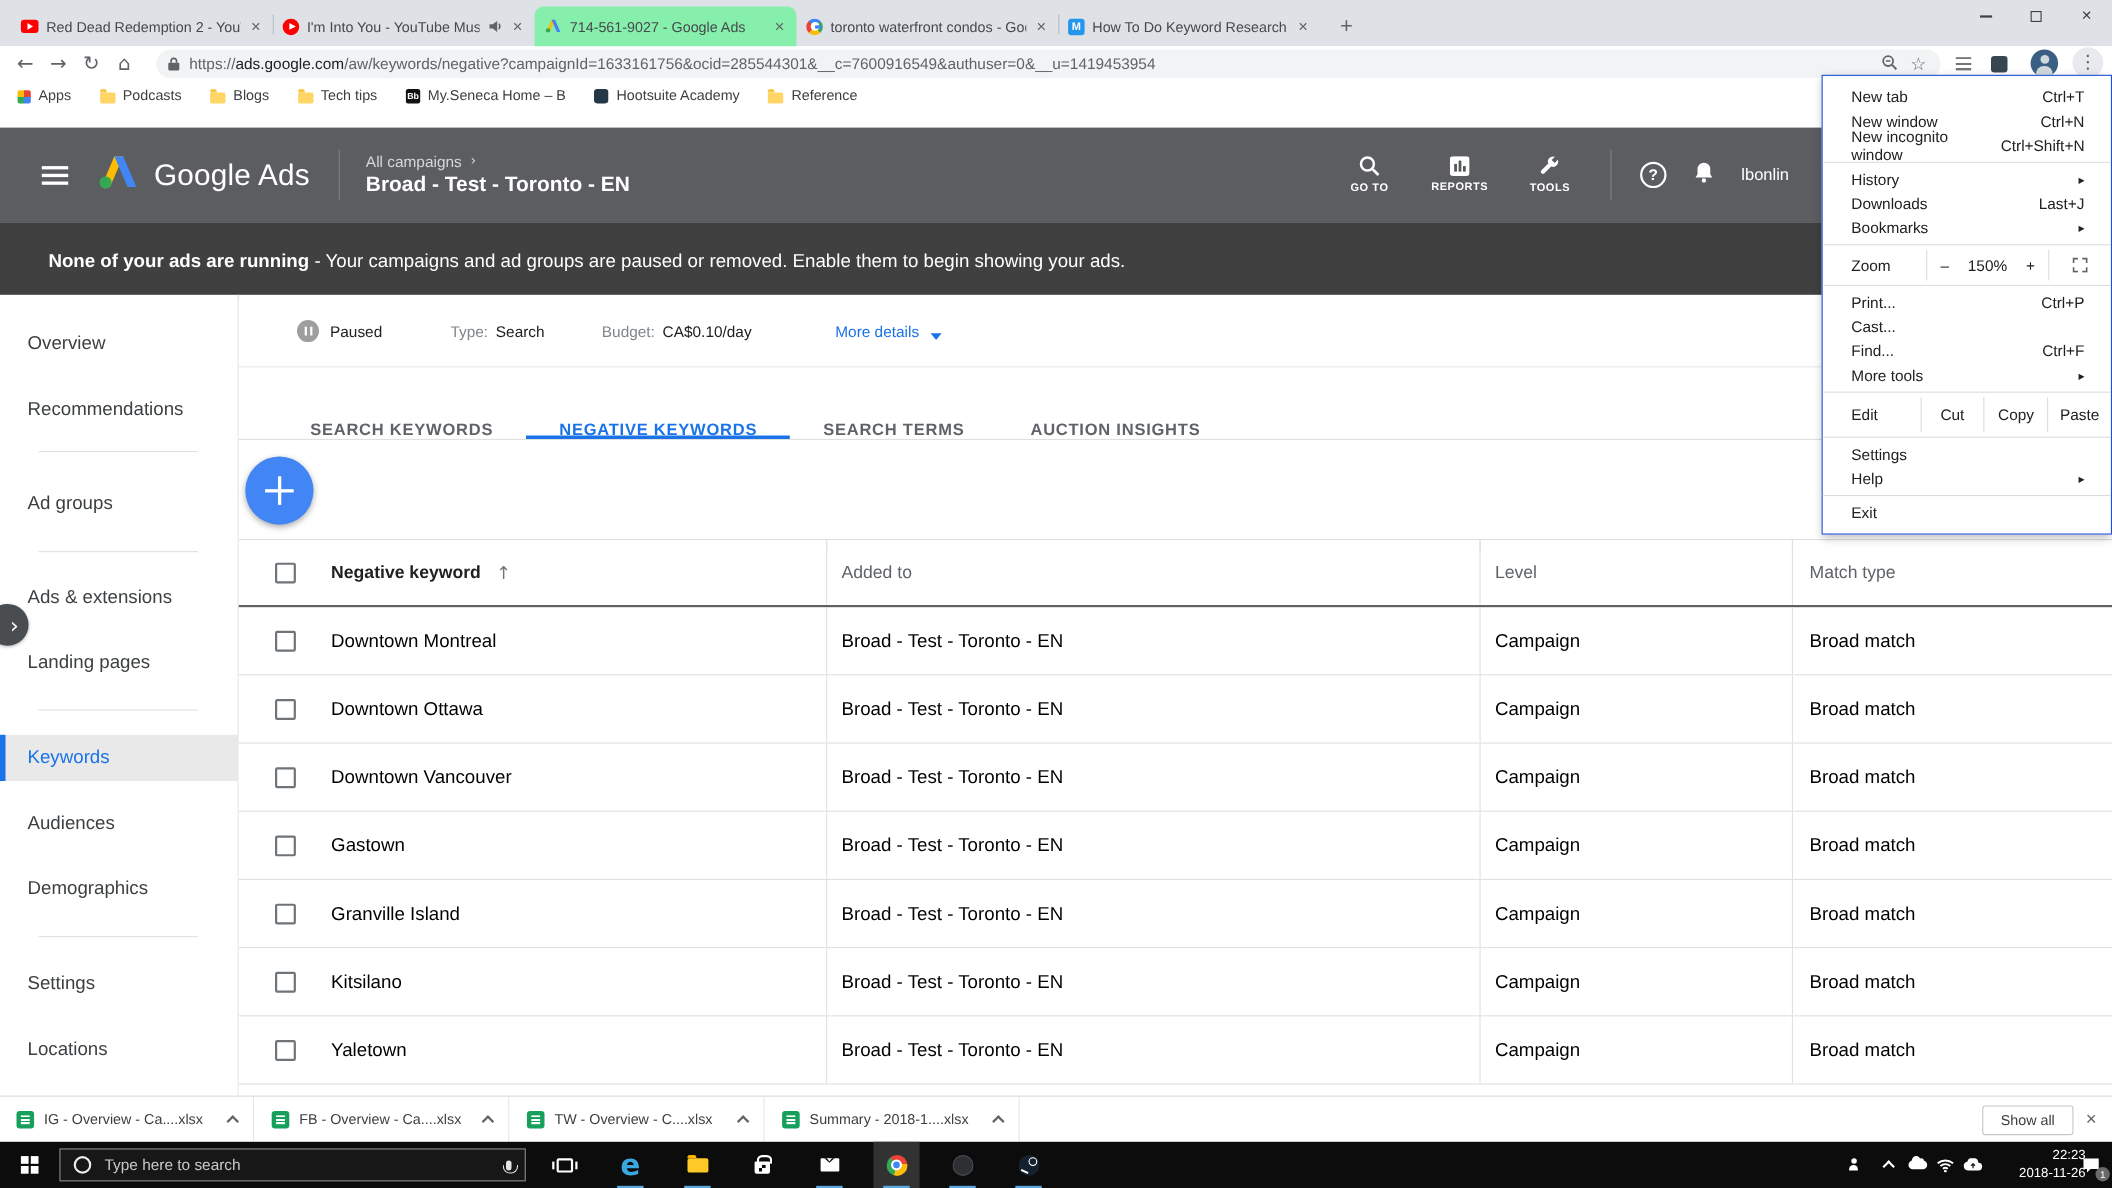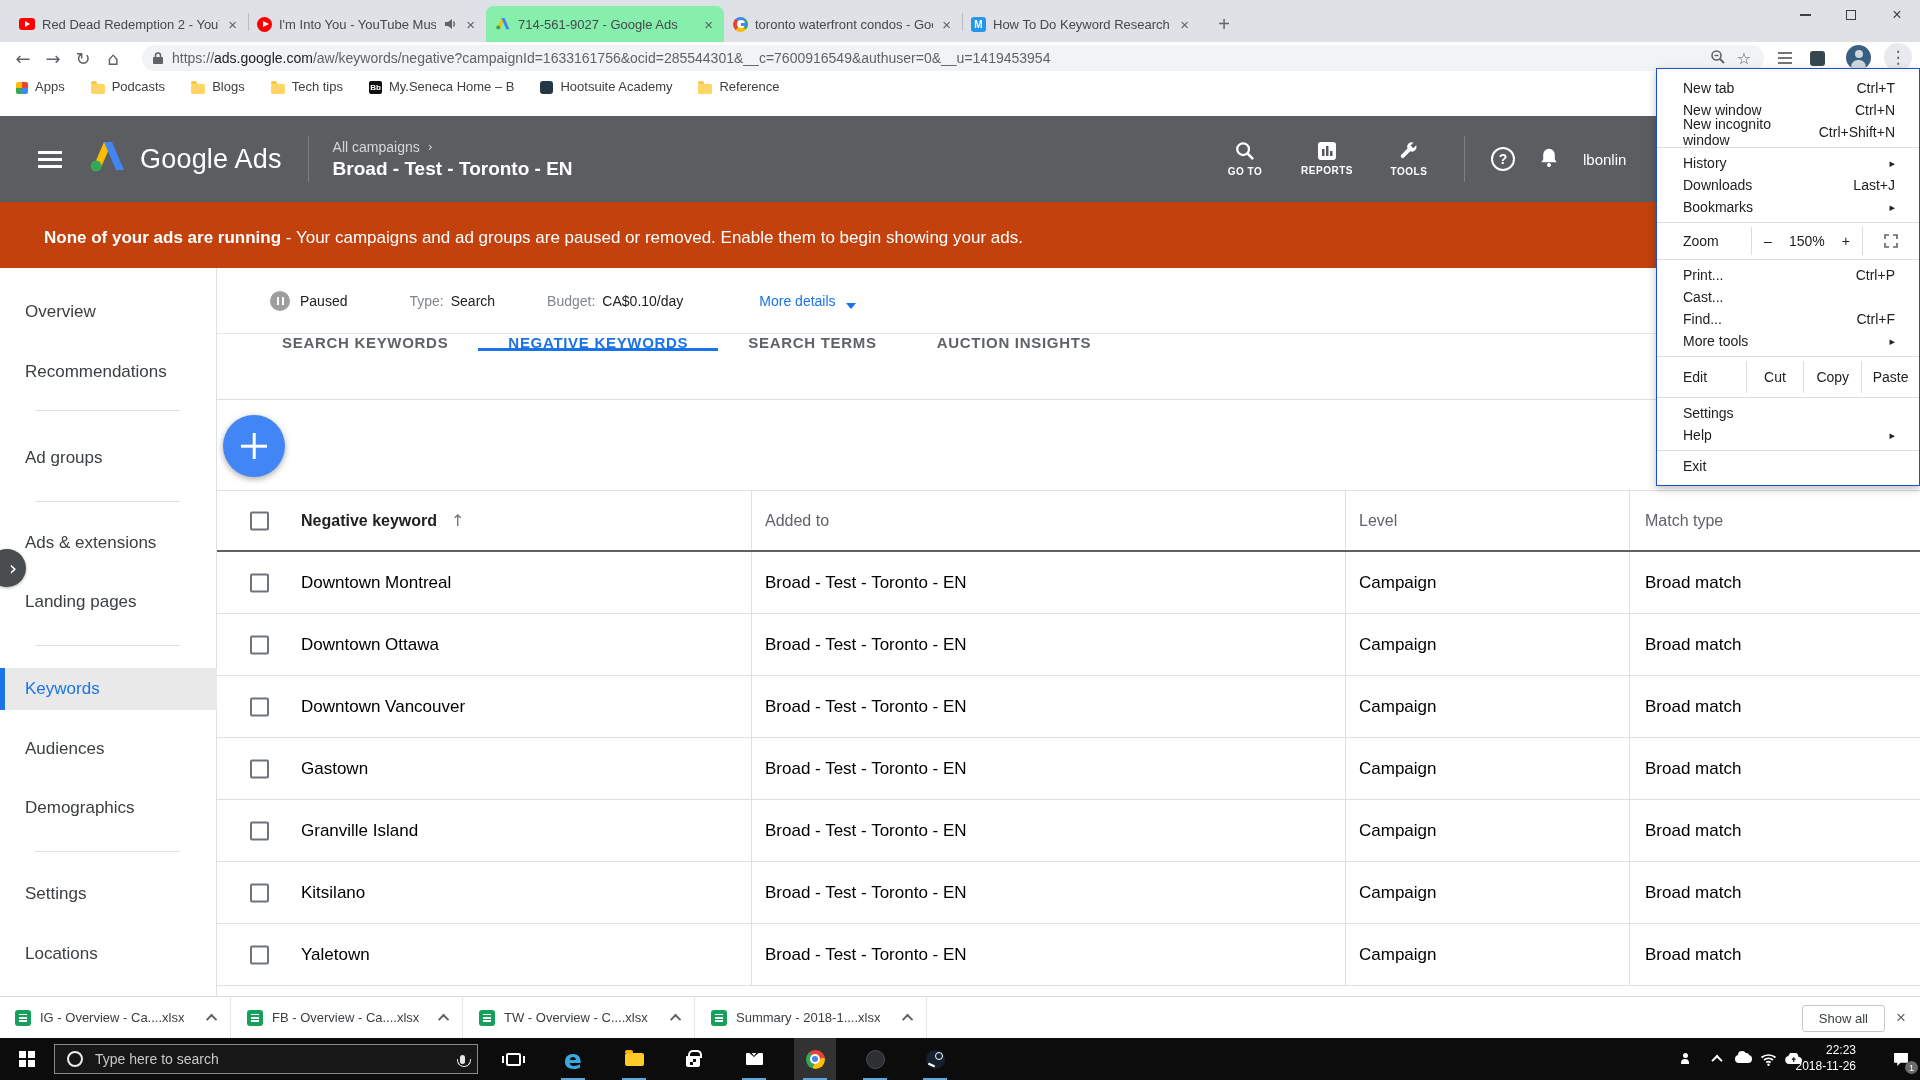--- a/index.html
+++ b/index.html
@@ -79,42 +79,42 @@
 .hdr-action .lbl{font-size:10px;font-weight:bold;letter-spacing:.5px}
 #hdr-div2{width:1px;height:46px;background:#7c7e81;margin:0 2px}
 #help-circ{width:24px;height:24px;border:2px solid #fff;border-radius:50%;display:flex;align-items:center;justify-content:center;font-size:14px;font-weight:bold}
 #account-name{font-size:15px}
 .reports-ic{width:18px;height:18px;border-radius:3px;background:
  linear-gradient(#54575a,#54575a) 4px 7px/2.5px 7px no-repeat,
  linear-gradient(#54575a,#54575a) 8px 4px/2.5px 10px no-repeat,
  linear-gradient(#54575a,#54575a) 12px 9px/2.5px 5px no-repeat,#fff}
 
 
-#banner{position:absolute;left:0;top:202px;width:1920px;height:72px;background:#c2410c;color:#fff;display:flex;align-items:center;padding-left:44px;font-size:17px}
+#banner{position:absolute;left:0;top:202px;width:1920px;height:72px;background:#404040;color:#fff;display:flex;align-items:center;padding-left:44px;font-size:17px}
 
 
 #sidebar{position:absolute;left:0;top:268px;width:217px;height:728px;background:#fff;border-right:1px solid #e0e0e0}
 .side-item{position:absolute;left:0;width:217px;height:40px;display:flex;align-items:center;padding-left:25px;font-size:17px;color:#3c4043;cursor:pointer}
 .side-item.selected{background:#e9e9e9;color:#1a73e8;height:42px}
 .side-item.selected::before{content:"";position:absolute;left:0;top:0;width:5px;height:100%;background:#1a73e8}
 .side-div{position:absolute;left:35px;width:145px;height:1px;background:#e0e0e0}
 #expand-btn{position:absolute;left:-12px;top:281px;width:38px;height:38px;border-radius:50%;background:#4a4d50;color:#fff;display:flex;align-items:center;justify-content:center;padding-left:12px;font-size:20px;font-family:"DejaVu Sans",sans-serif;z-index:4;box-shadow:0 1px 3px rgba(0,0,0,.3)}
 
 
 #content{position:absolute;left:217px;top:268px;width:1703px;height:728px;background:#fff}
 #infobar{position:absolute;left:0;top:0;width:100%;height:66px;border-bottom:1px solid #e8e8e8;display:flex;align-items:center;font-size:14px;color:#3c4043}
 #paused-ic{width:20px;height:20px;border-radius:50%;background:#9e9e9e;display:flex;align-items:center;justify-content:center;margin-left:53px;margin-right:10px}
 #paused-ic i{display:block;width:7px;height:8px;border-left:2.5px solid #fff;border-right:2.5px solid #fff}
 .info-label{color:#80868b;margin-right:7px}
 .info-val{color:#202124}
 #type-group{margin-left:62px}
 #budget-group{margin-left:52px}
 #more-details{margin-left:76px;color:#1a73e8;display:flex;align-items:flex-end;gap:10px;cursor:pointer}
 #more-details .caret{width:0;height:0;border-left:5.5px solid transparent;border-right:5.5px solid transparent;border-top:6.5px solid #1a73e8}
-#tabsrow{position:absolute;left:0;top:66px;width:100%;height:66px;border-bottom:1px solid #e0e0e0;display:flex;align-items:flex-start;padding-left:35px}
+#tabsrow{position:absolute;left:0;top:66px;width:100%;height:66px;border-bottom:1px solid #e0e0e0;display:flex;align-items:flex-end;padding-left:35px}
 .ctab{display:flex;align-items:center;padding:0 30px;font-size:15px;letter-spacing:.7px;color:#5f6368;font-weight:bold;cursor:pointer}
 .ctab.active{color:#1a73e8;box-shadow:inset 0 -3px 0 #1a73e8}
 #daterange{position:absolute;right:0;top:66px;height:66px;display:flex;align-items:center;gap:18px;padding-right:18px}
 #dr-preset{font-size:16px;color:#9aa0a6}
 #dr-range{font-size:17px;color:#3c4043;border-bottom:1px solid #dadce0;padding-bottom:4px;white-space:nowrap}
 #fab{position:absolute;left:6px;top:147px;width:62px;height:62px;border-radius:50%;background:#4285f4;box-shadow:0 2px 6px rgba(0,0,0,.35);cursor:pointer}
 #fab::before,#fab::after{content:"";position:absolute;left:50%;top:50%;background:#fff}
 #fab::before{width:26px;height:2.6px;transform:translate(-50%,-50%)}
 #fab::after{width:2.6px;height:26px;transform:translate(-50%,-50%)}
 
@@ -203,21 +203,21 @@
 .person::before{content:"";position:absolute;left:1.5px;top:0;width:5px;height:5px;border-radius:50%;background:#fff}
 .person::after{content:"";position:absolute;left:0;top:6px;width:8px;height:5px;border-radius:4px 4px 0 0;background:#fff}
 #tr-chev{left:1706px;width:22px}
 .chup{width:8px;height:8px;border-left:2px solid #fff;border-top:2px solid #fff;transform:rotate(45deg) translate(1px,1px)}
 #tr-cloud{left:1730px;width:26px}
 .cloud{position:relative;width:17px;height:8px;background:#fff;border-radius:8px}
 .cloud::before{content:"";position:absolute;left:3px;top:-4px;width:8px;height:8px;border-radius:50%;background:#fff}
 .cloud::after{content:"";position:absolute;left:9px;top:-2px;width:5px;height:5px;border-radius:50%;background:#fff}
 #tr-wifi{left:1756px;width:24px}
 #tr-onedrive{left:1780px;width:26px}
-#tr-clock{left:1778px;width:78px;flex-direction:column;font-size:12px;line-height:1.3;align-items:flex-end;justify-content:center;display:flex}
+#tr-clock{left:1818px;width:78px;flex-direction:column;font-size:12px;line-height:1.3;align-items:flex-end;justify-content:center;display:flex}
 #tr-action{left:1886px;width:30px;position:absolute}
 .ac-badge{position:absolute;right:-2px;bottom:6px;width:13px;height:13px;border-radius:50%;background:#6a6a6a;color:#fff;font-size:9px;display:flex;align-items:center;justify-content:center}
 </style>
 </head>
 <body>
 
 <div id="tabstrip">
   <div class="tab" style="left:10px">
     <span class="fav fav-yt"></span>
     <span class="tab-title">Red Dead Redemption 2 - YouTu</span>

